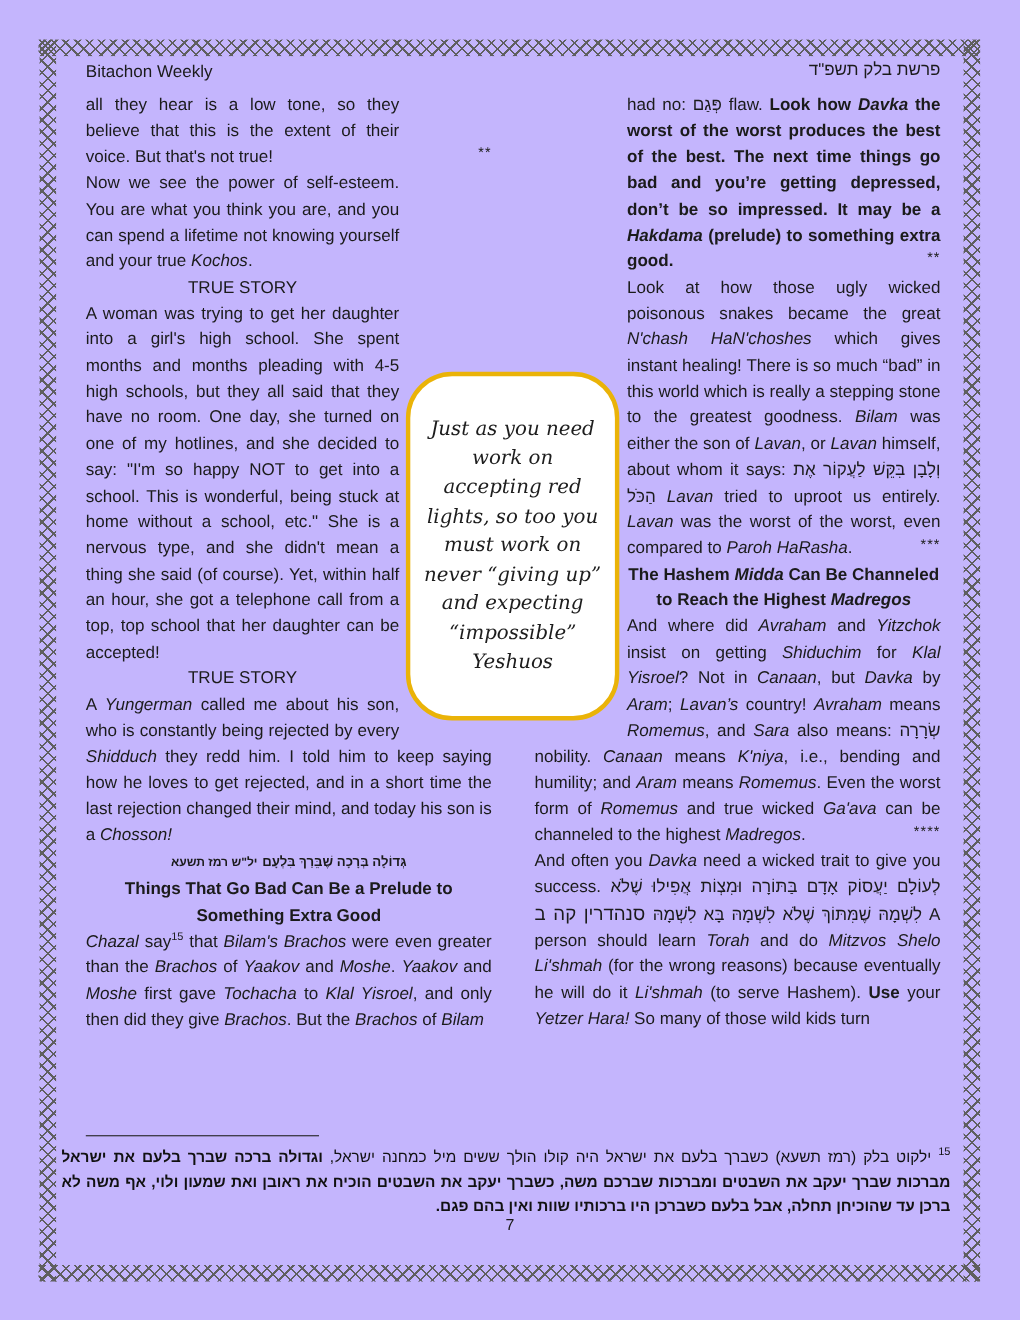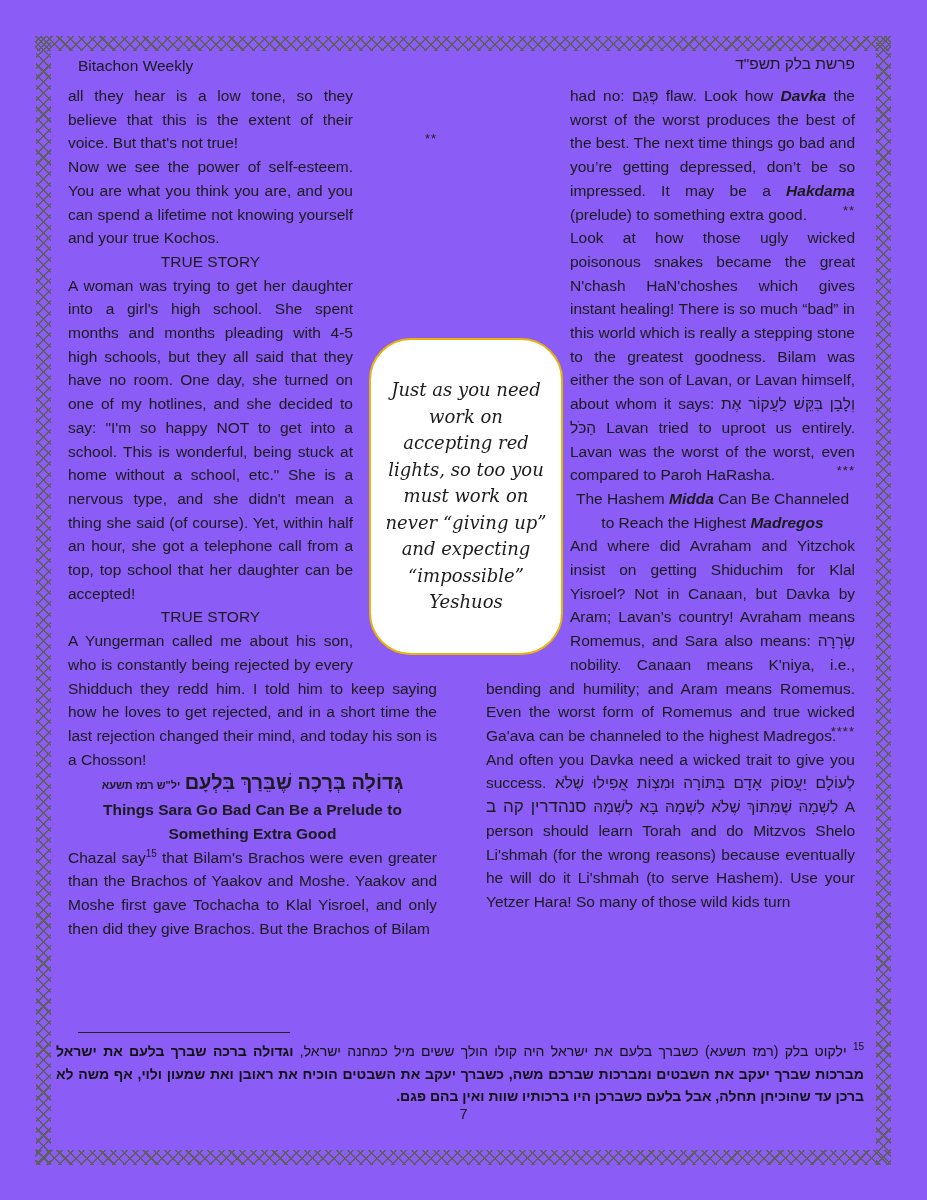--- a/index.html
+++ b/index.html
@@ -1,60 +1,60 @@
 <!DOCTYPE html>
 <html><head>
 <meta charset="utf-8">
 <style>
   html,body{margin:0;padding:0;background:#ffffff;}
   .page{
-    position:relative;width:927px;height:1200px;background:#8b5cf6;overflow:hidden;
+    position:relative;width:927px;height:1200px;background:#c4b5fd;overflow:hidden;
     font-family:"Liberation Sans","DejaVu Sans",sans-serif;color:#1b1b1b;
   }
   
   .lattice{
     position:absolute;
     background-image:
       repeating-linear-gradient(45deg, transparent 0 2.6px, #5f5f5f 2.6px 4.1px, transparent 4.1px 7.6px),
       repeating-linear-gradient(-45deg, transparent 0 2.6px, #5f5f5f 2.6px 4.1px, transparent 4.1px 7.6px);
   }
   .lat-top{left:35px;top:36px;width:856px;height:15px;}
   .lat-bottom{left:35px;top:1150px;width:856px;height:15px;}
   .lat-left{left:36px;top:36px;width:15px;height:1129px;}
   .lat-right{left:876px;top:36px;width:15px;height:1129px;}
 
   .header-left{position:absolute;left:78px;top:57px;font-size:15.5px;}
   .header-right{position:absolute;right:72px;top:55px;font-size:15.5px;direction:rtl;}
 
   .col{position:absolute;top:84px;width:369px;font-size:15.5px;line-height:23.7px;text-align:justify;}
-  .col-left{left:68px;}
+  .col-left{left:78px;}
   .col-right{left:486px;}
   .col p{margin:0;}
   .para{position:relative;}
   .center{text-align:center;}
   .bold{font-weight:bold;}
   .stars{position:absolute;right:0;bottom:4px;font-size:13px;letter-spacing:1px;color:#222;}
 
   .spacer-left{float:right;width:84px;height:324px;margin-top:252px;}
   .spacer-right{float:left;width:84px;height:324px;margin-top:252px;}
 
-  .seg-i{}
-  .seg-b{font-weight:normal;margin-top:28px;}
+  .seg-i{font-style:italic;}
+  .seg-b{font-weight:bold;margin-top:28px;}
   .seg-bi{font-weight:bold;font-style:italic;text-align:center;}
   .seg-he{}
   .seg-hes{font-size:17px;}
   sup{font-size:10px;line-height:0;}
 
   .heb-heading{direction:rtl;text-align:center;font-weight:bold;}
-  .heb-heading .main{font-size:20px;}
+  .heb-heading .main{font-size:12px;}
   .heb-heading .src{font-size:11px;}
 
   .quote-box{
     position:absolute;left:369px;top:338px;width:194px;height:317px;box-sizing:border-box;
-    border:2px solid #eab308;border-radius:42px;background:#ffffff;
+    border:4px solid #eab308;border-radius:42px;background:#ffffff;
     display:flex;align-items:center;justify-content:center;padding:10px 12px;
   }
   .quote-text{
     font-family:"DejaVu Serif",serif;font-style:italic;font-size:18px;line-height:26.5px;
     text-align:center;color:#1d1d1d;
   }
 
   .footnote-rule{position:absolute;left:78px;top:1032px;width:212px;border-top:1.5px solid #222;}
   .footnote-text{
     position:absolute;left:56px;top:1040px;width:808px;margin:0;
@@ -77,21 +77,21 @@
 
   <div class="col col-left">
     <div class="spacer-left"></div>
     <p class="para"><span><span>all they hear is a low tone, so they believe that this is the extent of their voice. But that's not true!</span></span><span class="stars">**</span></p>
     <p class="para"><span><span>Now we see the power of self-esteem. You are what you think you are, and you can spend a lifetime not knowing yourself and your true </span><span class="seg-i">Kochos</span><span>.</span></span></p>
     <p class="center">TRUE STORY</p>
     <p class="para"><span><span>A woman was trying to get her daughter into a girl's high school. She spent months and months pleading with 4-5 high schools, but they all said that they have no room. One day, she turned on one of my hotlines, and she decided to say: "I'm so happy NOT to get into a school. This is wonderful, being stuck at home without a school, etc." She is a nervous type, and she didn't mean a thing she said (of course). Yet, within half an hour, she got a telephone call from a top, top school that her daughter can be accepted!</span></span></p>
     <p class="center">TRUE STORY</p>
     <p class="para"><span><span>A </span><span class="seg-i">Yungerman</span><span> called me about his son, who is constantly being rejected by every </span><span class="seg-i">Shidduch</span><span> they redd him. I told him to keep saying how he loves to get rejected, and in a short time the last rejection changed their mind, and today his son is a </span><span class="seg-i">Chosson!</span></span></p>
     <p class="heb-heading"><span class="main">גְּדוֹלָה בְּרָכָה שֶׁבֵּרַךְ בִּלְעָם</span> <span class="src">יל"ש רמז תשעא</span></p>
-    <p class="center bold">Things Sara Go Bad Can Be a Prelude to Something Extra Good</p>
+    <p class="center bold">Things That Go Bad Can Be a Prelude to Something Extra Good</p>
     <p class="para"><span><span class="seg-i">Chazal</span><span> say</span><sup>15</sup><span> that </span><span class="seg-i">Bilam's Brachos</span><span> were even greater than the </span><span class="seg-i">Brachos</span><span> of </span><span class="seg-i">Yaakov</span><span> and </span><span class="seg-i">Moshe</span><span>. </span><span class="seg-i">Yaakov</span><span> and </span><span class="seg-i">Moshe</span><span> first gave </span><span class="seg-i">Tochacha</span><span> to </span><span class="seg-i">Klal Yisroel</span><span>, and only then did they give </span><span class="seg-i">Brachos</span><span>. But the </span><span class="seg-i">Brachos</span><span> of </span><span class="seg-i">Bilam</span></span></p>
   </div>
 
   <div class="col col-right">
     <div class="spacer-right"></div>
     <p class="para"><span><span>had no: </span><span class="seg-he">פְּגַם</span><span> flaw. </span><span class="seg-b">Look how </span><span class="seg-bi">Davka</span><span class="seg-b"> the worst of the worst produces the best of the best. The next time things go bad and you’re getting depressed, don’t be so impressed. It may be a </span><span class="seg-bi">Hakdama</span><span class="seg-b"> (prelude) to something extra good.</span></span><span class="stars">**</span></p>
     <p class="para"><span><span>Look at how those ugly wicked poisonous snakes became the great </span><span class="seg-i">N'chash HaN'choshes</span><span> which gives instant healing! There is so much “bad” in this world which is really a stepping stone to the greatest goodness. </span><span class="seg-i">Bilam</span><span> was either the son of </span><span class="seg-i">Lavan</span><span>, or </span><span class="seg-i">Lavan</span><span> himself, about whom it says: </span><span class="seg-he">וְלָבָן בִּקֵּשׁ לַעֲקוֹר אֶת הַכֹּל</span><span> </span><span class="seg-i">Lavan</span><span> tried to uproot us entirely. </span><span class="seg-i">Lavan</span><span> was the worst of the worst, even compared to </span><span class="seg-i">Paroh HaRasha</span><span>.</span></span><span class="stars">***</span></p>
     <p class="center"><span><span class="seg-b">The Hashem </span><span class="seg-bi">Midda</span><span class="seg-b"> Can Be Channeled to Reach the Highest </span><span class="seg-bi">Madregos</span></span></p>
     <p class="para"><span><span>And where did </span><span class="seg-i">Avraham</span><span> and </span><span class="seg-i">Yitzchok</span><span> insist on getting </span><span class="seg-i">Shiduchim</span><span> for </span><span class="seg-i">Klal Yisroel</span><span>? Not in </span><span class="seg-i">Canaan</span><span>, but </span><span class="seg-i">Davka</span><span> by </span><span class="seg-i">Aram</span><span>; </span><span class="seg-i">Lavan’s</span><span> country! </span><span class="seg-i">Avraham</span><span> means </span><span class="seg-i">Romemus</span><span>, and </span><span class="seg-i">Sara</span><span> also means: </span><span class="seg-he">שְׂרָרָה</span><span> nobility. </span><span class="seg-i">Canaan</span><span> means </span><span class="seg-i">K'niya</span><span>, i.e., bending and humility; and </span><span class="seg-i">Aram</span><span> means </span><span class="seg-i">Romemus</span><span>. Even the worst form of </span><span class="seg-i">Romemus</span><span> and true wicked </span><span class="seg-i">Ga'ava</span><span> can be channeled to the highest </span><span class="seg-i">Madregos</span><span>.</span></span><span class="stars">****</span></p>
     <p class="para"><span><span>And often you </span><span class="seg-i">Davka</span><span> need a wicked trait to give you success. </span><span class="seg-he">לְעוֹלָם יַעֲסוֹק אָדָם בַּתּוֹרָה וּמִצְוֹת אֲפִילוּ שֶׁלֹא לִשְׁמָהּ שֶׁמִּתּוֹךְ שֶׁלֹא לִשְׁמָהּ בָּא לִשְׁמָהּ</span><span class="seg-hes"> סנהדרין קה ב</span><span> A person should learn </span><span class="seg-i">Torah</span><span> and do </span><span class="seg-i">Mitzvos Shelo Li'shmah</span><span> (for the wrong reasons) because eventually he will do it </span><span class="seg-i">Li'shmah</span><span> (to serve Hashem). </span><span class="seg-b">Use</span><span> your </span><span class="seg-i">Yetzer Hara!</span><span> So many of those wild kids turn</span></span></p>

